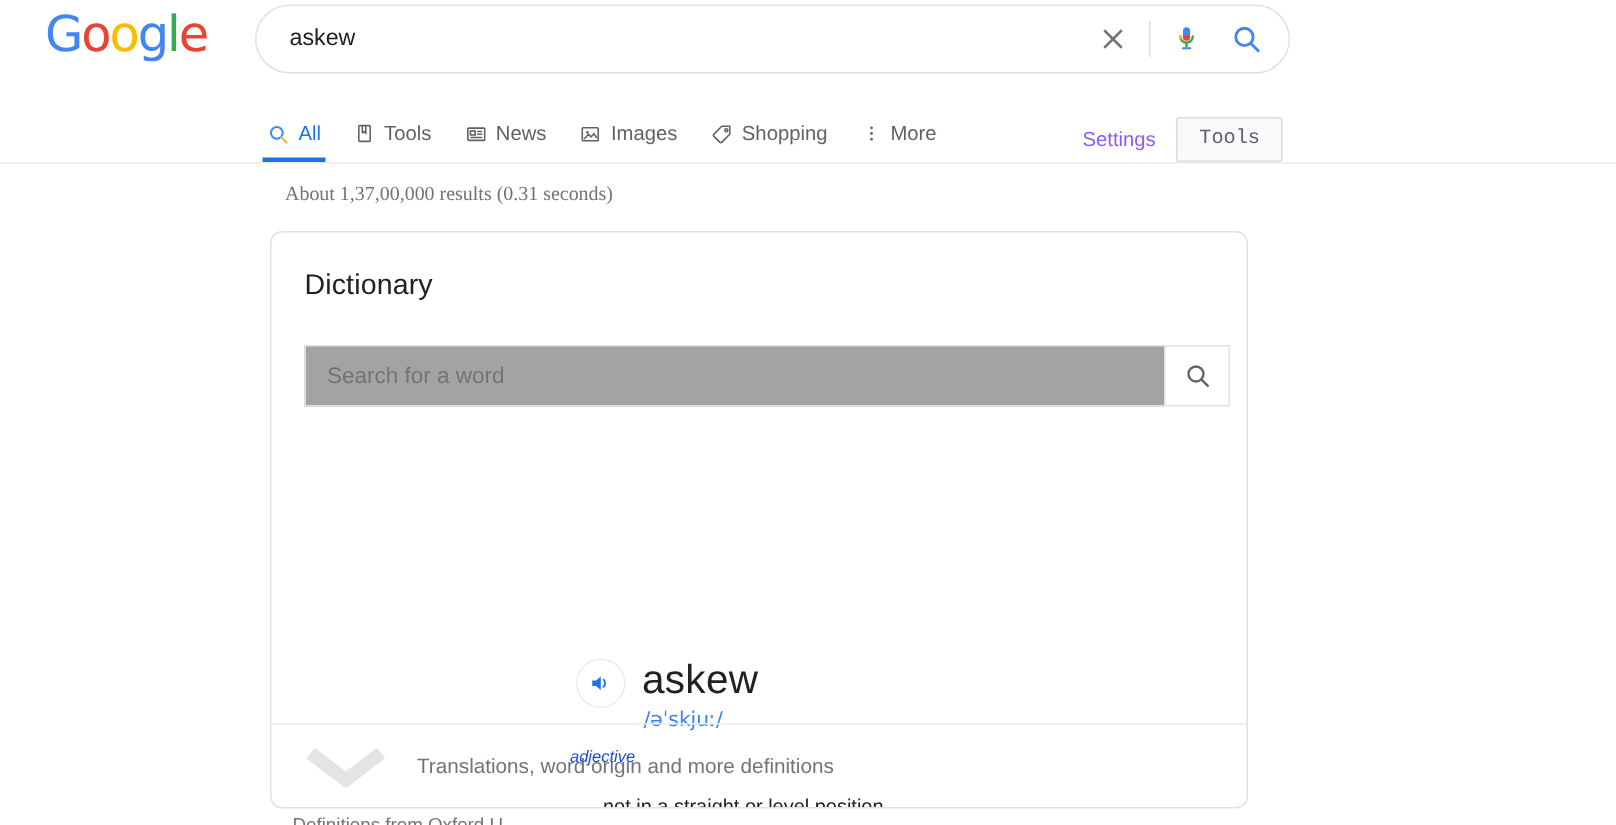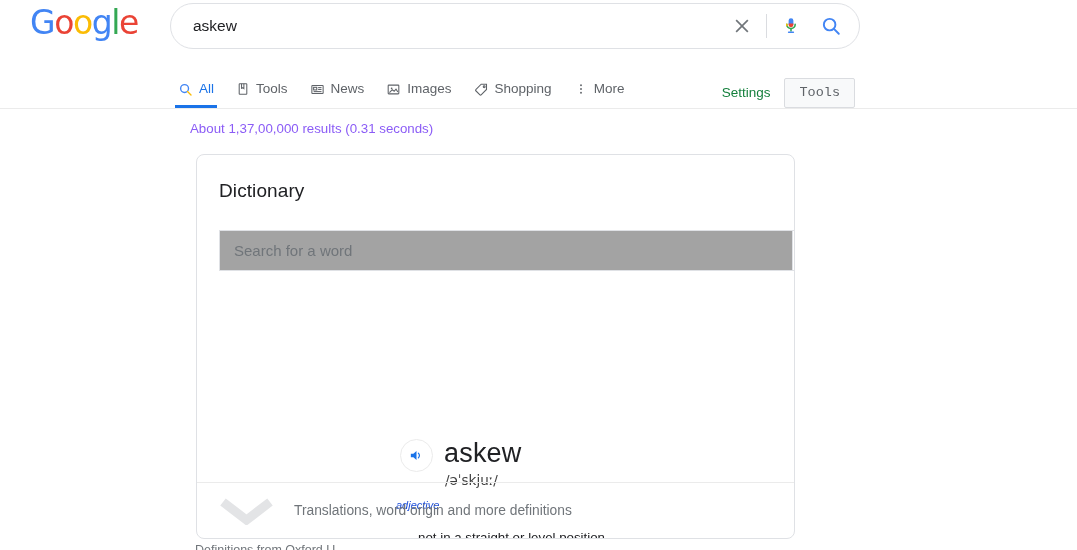--- a/index.html
+++ b/index.html
@@ -108,21 +108,21 @@
 
   .settings-wrap {
     position: absolute;
     right: 222px; top: 78px;
     display: flex;
     align-items: center;
     gap: 12px;
   }
   .settings-link {
     font-size: 13.5px;
-    color: #15803d;
+    color: #8b5cf6;
     cursor: pointer;
     padding: 4px 2px;
   }
   .tools-btn {
     font-size: 13.5px;
     color: #5f6368;
     background: #f8f9fa;
     border: 1px solid #dadce0;
     border-radius: 2px;
     padding: 7px 14px;
@@ -130,27 +130,28 @@
     font-family: Liberation Mono, monospace;
     line-height: 1;
     text-align: center;
   }
 
   
   .results-stats {
     position: absolute;
     left: 190px; top: 121px;
     font-size: 13.3px;
-    color: #8b5cf6;
+    color: #737373;
+    font-family: Liberation Serif, serif;
   }
 
   .dict-card {
     position: absolute;
-    left: 196px; top: 154px;
-    width: 599px;
+    left: 180px; top: 154px;
+    width: 652px;
     height: 385px;
     border: 1px solid #dfe1e5;
     border-radius: 8px;
     background: #fff;
     overflow: hidden;
   }
 
   .dict-title {
     position: absolute;
     left: 22px; top: 25px;
@@ -203,21 +204,21 @@
     left: 247px; top: 283px;
     font-size: 27px;
     color: #202124;
     letter-spacing: .2px;
     line-height: 1.15;
   }
   .phonetic {
     position: absolute;
     left: 248px; top: 317px;
     font-size: 13.5px;
-    color: #404040;
+    color: #3b82f6;
     font-family: "DejaVu Sans", sans-serif;
   }
 
   .pos {
     position: absolute;
     left: 199px; top: 344px;
     font-size: 11px;
     font-style: italic;
     color: #1d4ed8;
   }

